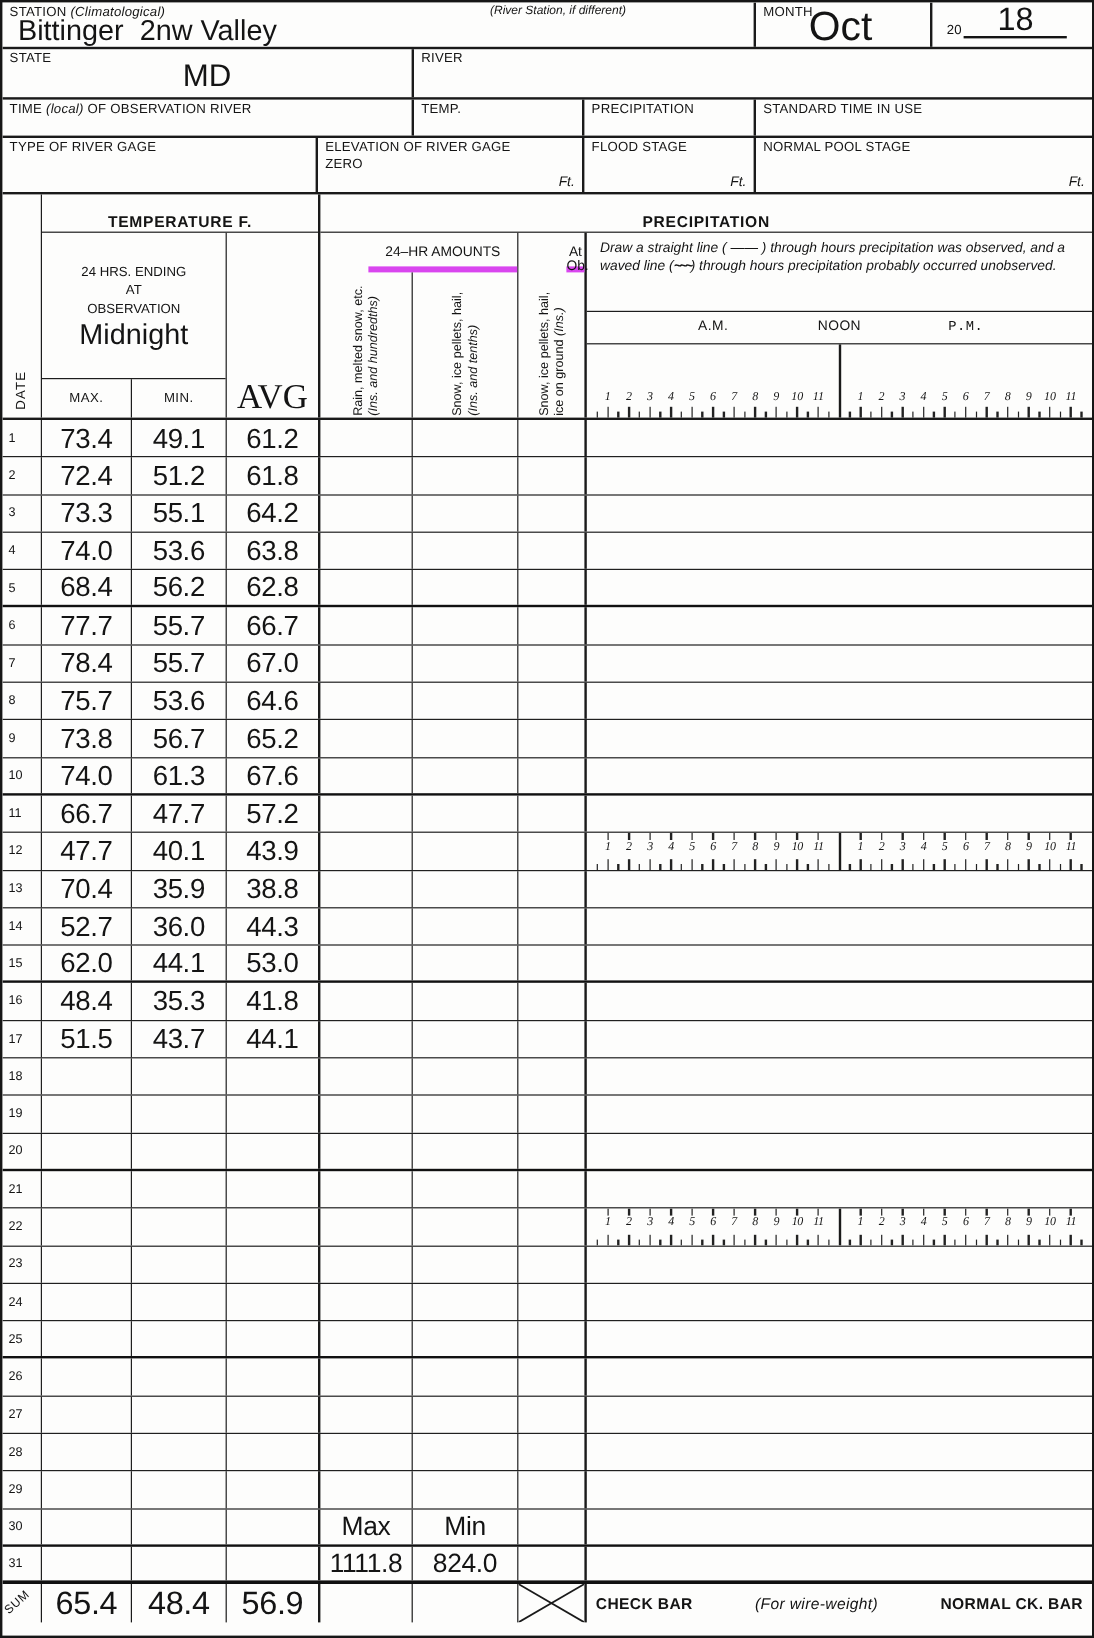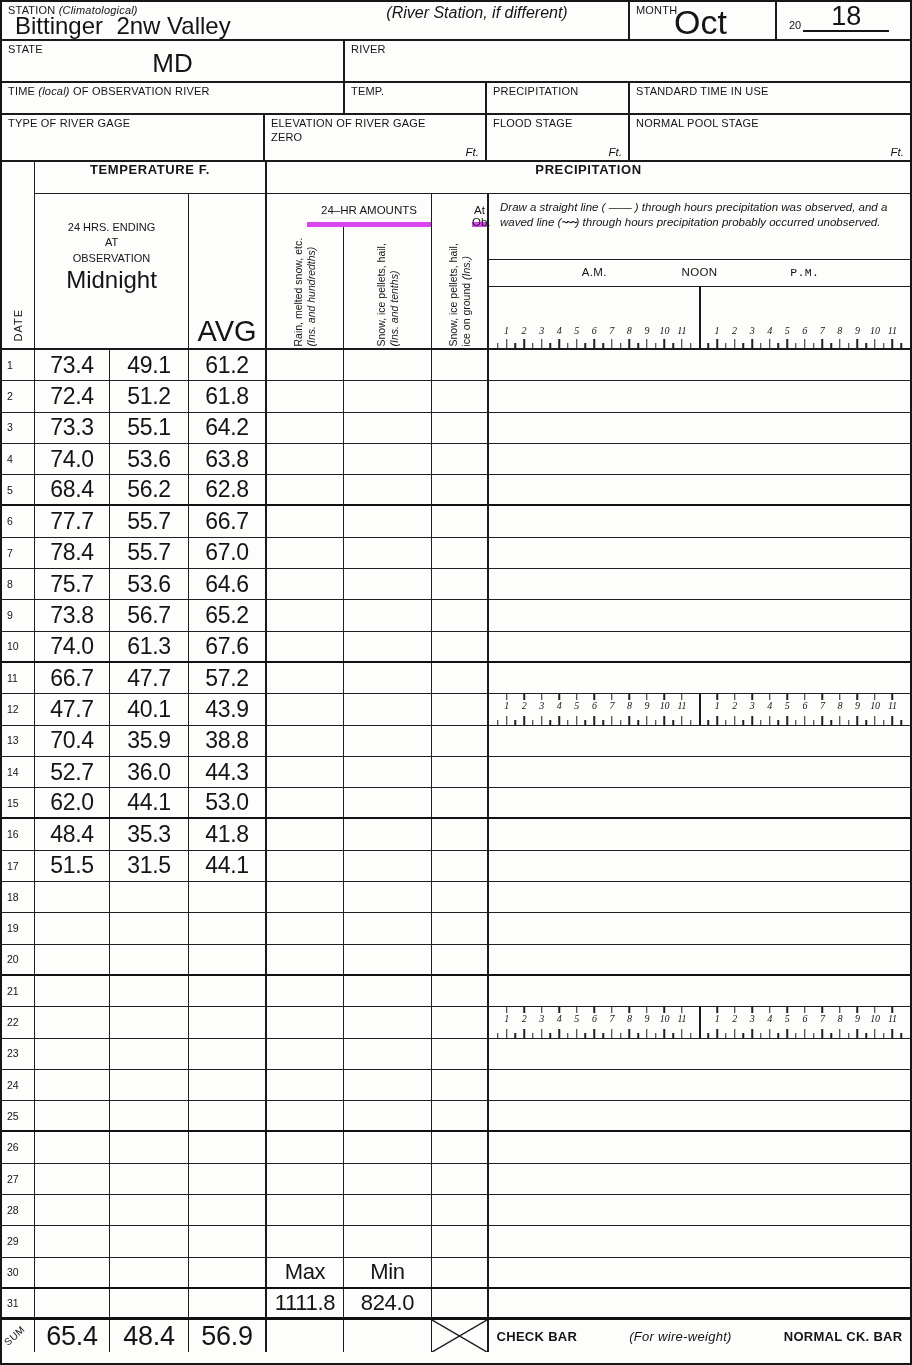--- a/index.html
+++ b/index.html
@@ -11,21 +11,21 @@
   .it { font-style:italic; }
   .b { font-weight:bold; }
   
   .hrow { display:flex; border-bottom:2px solid #1a1a1a; }
   .hcell { position:relative; border-right:2px solid #1a1a1a; }
   .hcell:last-child { border-right:none; }
   .lab { font-size:11px; padding:2px 0 0 6px; letter-spacing:.2px; white-space:nowrap; }
   .r1 { height:39px; }
   .station { width:628px; }
   .station-value { position:absolute; left:13px; bottom:1px; font-size:24px; line-height:1; white-space:pre; }
-  .note { position:absolute; left:352px; top:2px; width:246px; text-align:center; font-size:16px; }
+  .note { position:absolute; left:340px; top:2px; width:246px; text-align:center; font-size:10px; }
   .month { width:147px; }
   .month-value { position:absolute; left:0; right:4px; top:3px; text-align:center; font-size:34px; line-height:1; }
   .year { flex:1; padding:0; }
   .year-wrap { position:absolute; left:12px; bottom:7px; display:flex; align-items:flex-end; }
   .yr-prefix { font-size:11px; margin-right:2px; padding-bottom:1px; }
   .yr-line { display:inline-block; width:86px; border-bottom:2px solid #141414; text-align:center; }
   .yr-value { font-size:27px; line-height:.95; display:inline-block; }
   .r2 { height:42px; }
   .state { width:343px; } .county { width:285px; } .river { flex:1; }
   .center-value { position:absolute; left:0; right:0; top:9px; text-align:center; font-size:26px; line-height:1; }
@@ -36,29 +36,29 @@
   .gage4 { width:263px; } .elev4 { width:222px; } .flood4 { width:143px; } .pool4 { flex:1; }
   .elev4 .lab { max-width:170px; white-space:normal; line-height:1.25; }
   .ft { position:absolute; right:6px; bottom:2px; font-size:11.5px; font-style:italic; }
   
   .thead { display:flex; height:188px; border-bottom:2px solid #1a1a1a; }
   .th-date { width:33px; border-right:1px solid #1d1d1d; position:relative; }
   .vdate { position:absolute; bottom:6px; left:50%; transform:translateX(-50%) rotate(180deg);
            writing-mode:vertical-rl; font-size:11px; letter-spacing:1px; }
   .th-temp { width:232px; border-right:2px solid #1a1a1a; display:flex; flex-direction:column; }
   .sec-title { height:32px; border-bottom:1px solid #1d1d1d; text-align:center; font-weight:bold;
-               font-size:13px; padding-top:0; letter-spacing:.6px; }
+               font-size:13px; padding-top:15px; letter-spacing:.6px; }
   .temp-body { flex:1; display:flex; }
   .temp-left { width:154px; border-right:1px solid #1d1d1d; display:flex; flex-direction:column; }
   .ending { flex:1; text-align:center; font-size:11px; line-height:1.4; padding-top:26px; }
   .ending-value { font-size:24px; line-height:1.05; margin-top:1px; }
   .maxmin { height:33px; border-top:1px solid #1d1d1d; display:flex; font-size:11px; letter-spacing:.4px; }
   .max-h { width:75px; border-right:1px solid #1d1d1d; text-align:center; padding-top:10px; }
   .min-h { flex:1; text-align:center; padding-top:10px; }
-  .avg-h { flex:1; display:flex; align-items:flex-end; justify-content:center; font-size:29px; padding-bottom:2px; line-height:1; }
+  .avg-h { flex:1; display:flex; align-items:flex-end; justify-content:center; font-size:29px; padding-bottom:2px; line-height:1;font-family:Liberation Serif, serif; }
   .th-precip { flex:1; display:flex; flex-direction:column; }
   .precip-body { flex:1; display:flex; }
   .amounts { width:165px; border-right:1px solid #1d1d1d; display:flex; flex-direction:column; }
   .small-title { height:33px; border-bottom:5px solid #d946ef; text-align:center; font-size:11.5px; padding-top:10px;margin-left:40px; }
   .amounts-cols { flex:1; display:flex; }
   .rain-h { width:77px; border-right:1px solid #1d1d1d; position:relative; }
   .snow-h { flex:1; position:relative; }
   .atob { width:57px; border-right:2px solid #1a1a1a; display:flex; flex-direction:column; }
   .ground-h { flex:1; position:relative; }
   .vlabel { position:absolute; left:50%; top:50%; transform:translate(-50%,-50%) rotate(-90deg);
@@ -181,20 +181,24 @@
     </div>
     <div class="th-temp">
       <div class="sec-title">TEMPERATURE  F.</div>
       <div class="temp-body">
         <div class="temp-left">
           <div class="ending">
             <div>24 HRS. ENDING</div>
             <div>AT</div>
             <div>OBSERVATION</div>
             <div class="ending-value">Midnight</div>
+          </div>
+          <div class="maxmin">
+            <div class="max-h">MAX.</div>
+            <div class="min-h">MIN.</div>
           </div>
         </div>
         <div class="avg-h">AVG</div>
       </div>
     </div>
     <div class="th-precip">
       <div class="sec-title">PRECIPITATION</div>
       <div class="precip-body">
         <div class="amounts">
           <div class="small-title">24–HR AMOUNTS</div>
@@ -1640,21 +1644,21 @@
             <span class="tick"></span>
           </div>
           <div class="hc">
             <span class="tick"></span>
           </div>
         </div>
       </div>
       <div class="drow">
         <div class="dc c-date">17</div>
         <div class="dc c-max">51.5</div>
-        <div class="dc c-min">31.5</div>
+        <div class="dc c-min">43.7</div>
         <div class="dc c-avg">44.1</div>
         <div class="dc c-rain"></div>
         <div class="dc c-snow"></div>
         <div class="dc c-ground"></div>
         <div class="dc c-hours hgrid">
           <div class="hc">
             <span class="tick"></span>
           </div>
           <div class="hc">
             <span class="tick"></span>

